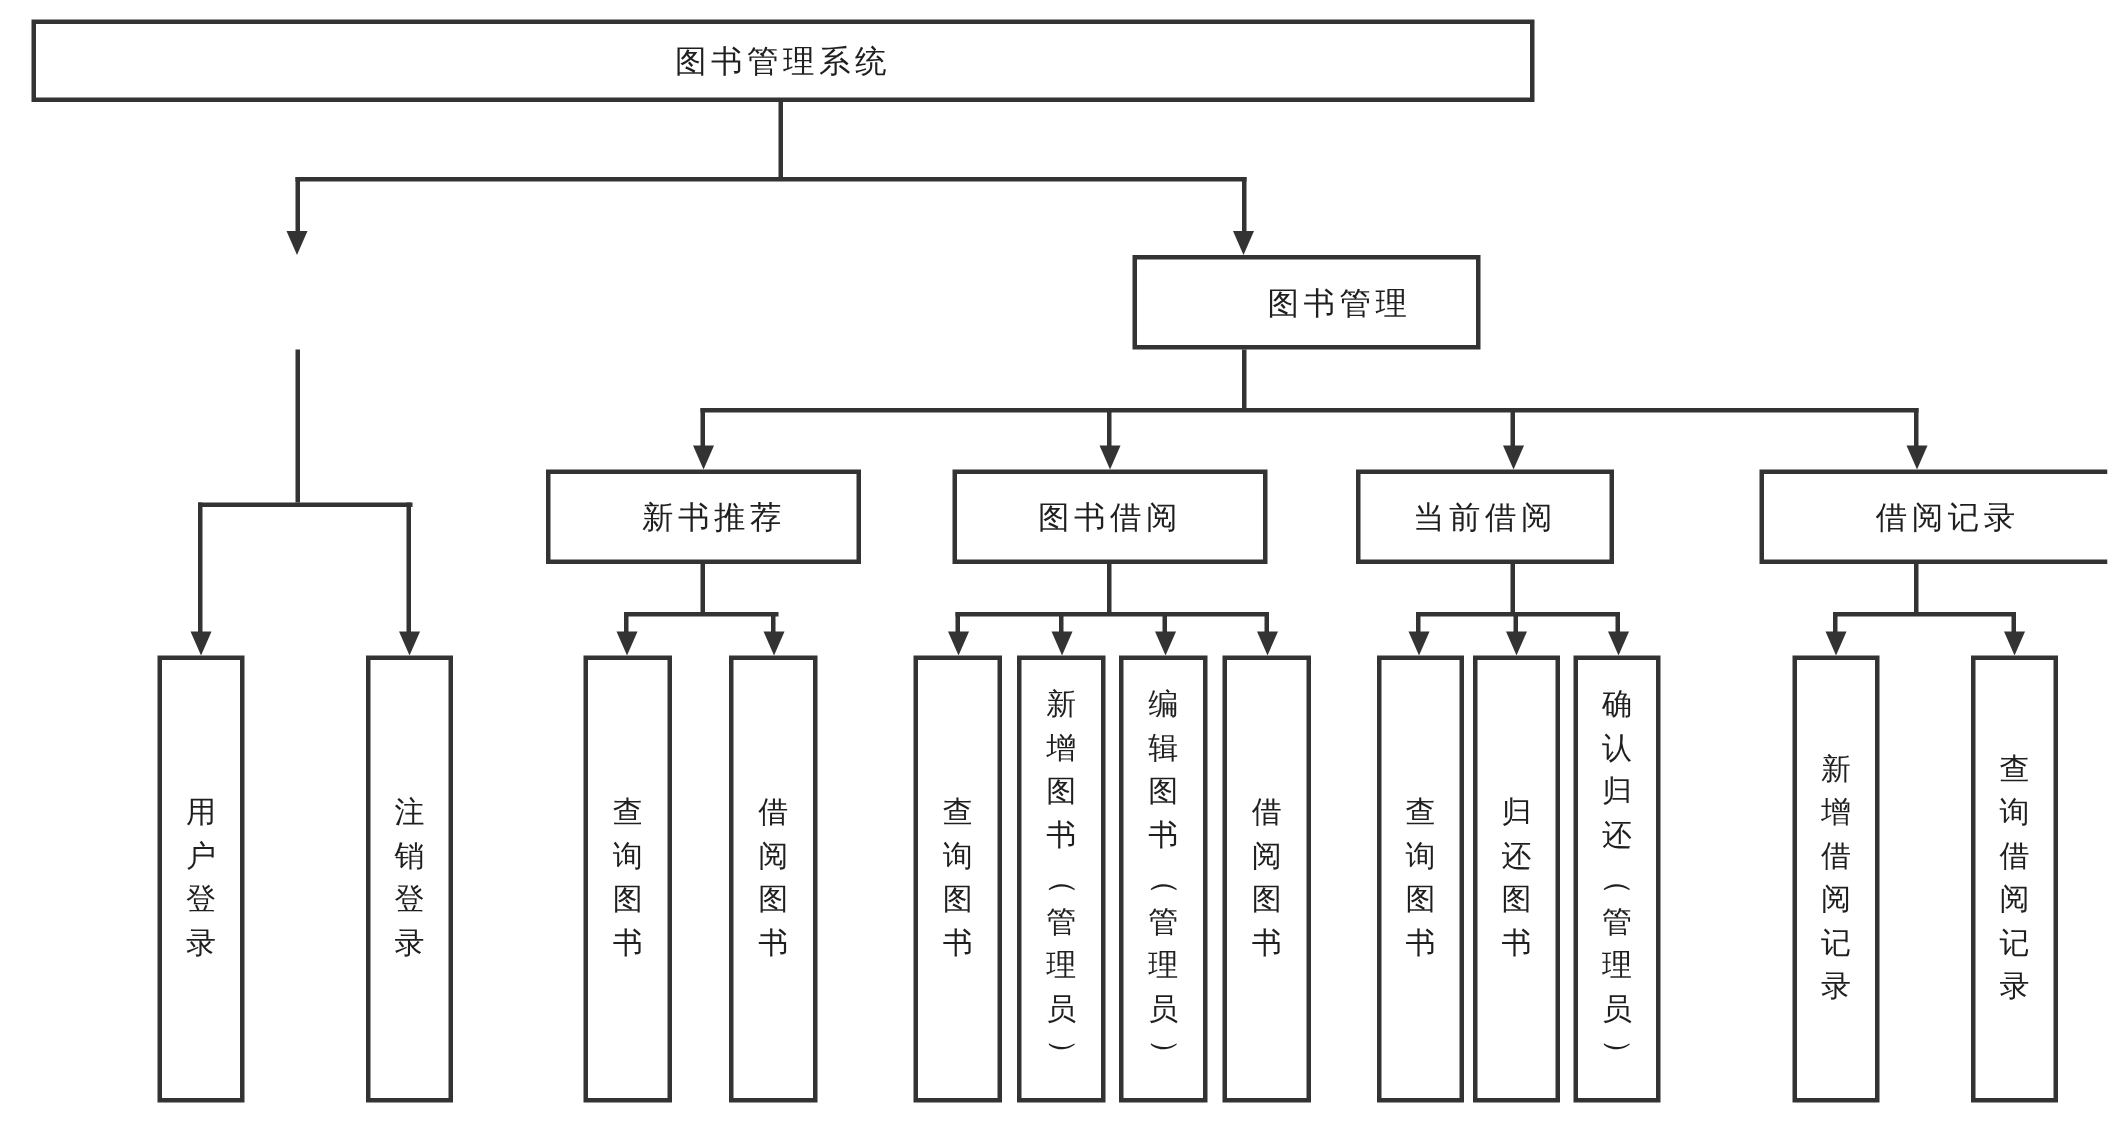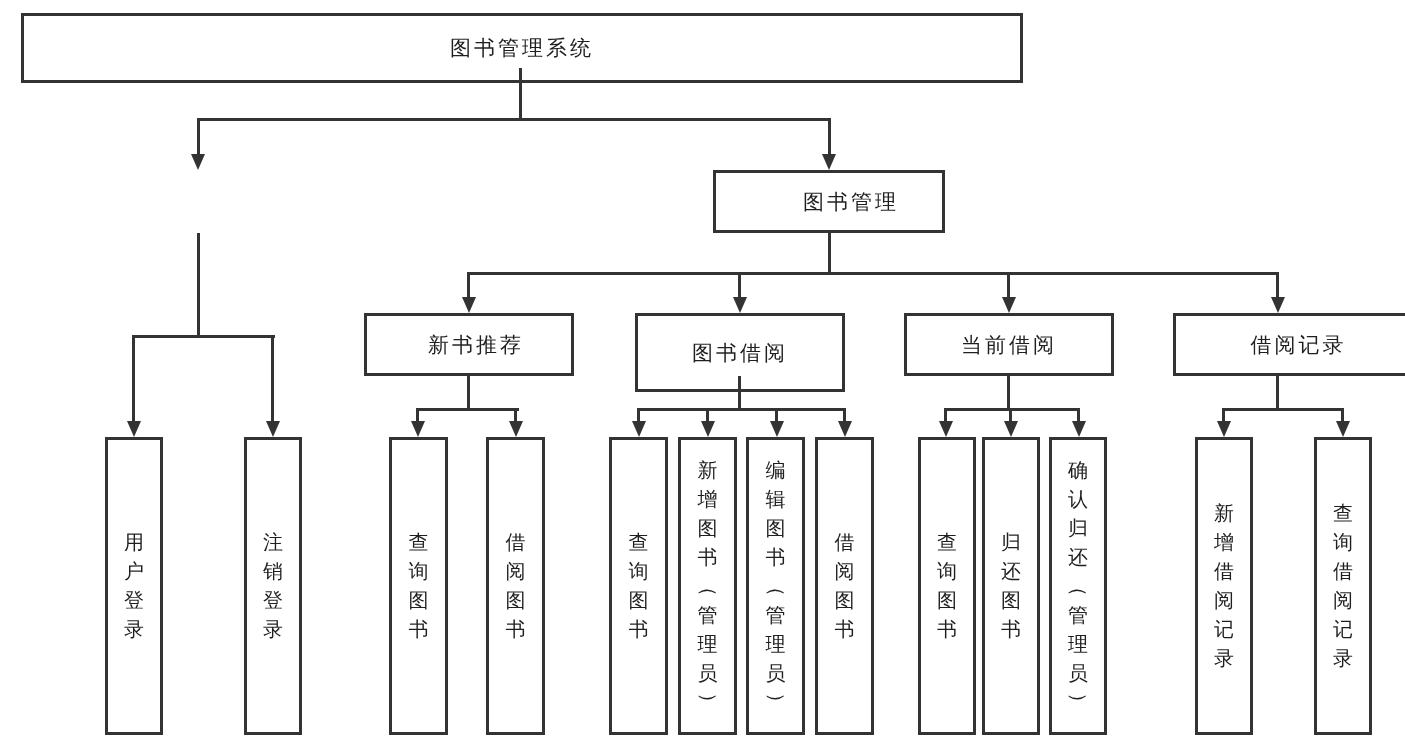--- a/index.html
+++ b/index.html
@@ -58,52 +58,52 @@
     letter-spacing: 1px;
     z-index: 5;
     white-space: nowrap;
   }
 </style>
 </head>
 <body>
 
 <div class="canvas">
 
-  <div class="box hbox" style="left:21px; top:13px; width:1002px; height:70px;">图书管理系统</div>
+  <div class="box hbox" style="left:21px; top:13px; width:1002px; height:55px;">图书管理系统</div>
 
   <div class="vline" style="left:519px; top:68px; height:50px;"></div>
   <div class="hline" style="left:197px; top:118px; width:634px;"></div>
   <div class="vline" style="left:197px; top:118px; height:40px;"></div>
   <div class="arrow" style="left:191px; top:154px;"></div>
   <div class="vline" style="left:828px; top:118px; height:40px;"></div>
   <div class="arrow" style="left:822px; top:154px;"></div>
 
-  <div class="box hbox" style="left:713px; top:170px; width:232px; height:63px;padding-left:44px;">图书管理</div>
+  <div class="box hbox" style="left:755px; top:170px; width:232px; height:63px;padding-left:44px;">图书管理</div>
 
   <div class="vline" style="left:197px; top:233px; height:102px;"></div>
   <div class="hline" style="left:132px; top:335px; width:143px;"></div>
   <div class="vline" style="left:132px; top:335px; height:88px;"></div>
   <div class="arrow" style="left:127px; top:421px;"></div>
   <div class="vline" style="left:271px; top:335px; height:88px;"></div>
   <div class="arrow" style="left:266px; top:421px;"></div>
 
   <div class="vline" style="left:828px; top:233px; height:39px;"></div>
   <div class="hline" style="left:467px; top:272px; width:812px;"></div>
   <div class="vline" style="left:467px; top:272px; height:28px;"></div>
   <div class="arrow" style="left:462px; top:297px;"></div>
   <div class="vline" style="left:738px; top:272px; height:28px;"></div>
   <div class="arrow" style="left:733px; top:297px;"></div>
   <div class="vline" style="left:1007px; top:272px; height:28px;"></div>
   <div class="arrow" style="left:1002px; top:297px;"></div>
   <div class="vline" style="left:1276px; top:272px; height:28px;"></div>
   <div class="arrow" style="left:1271px; top:297px;"></div>
 
   <div class="box hbox" style="left:364px; top:313px; width:210px; height:63px;padding-left:14px;">新书推荐</div>
-  <div class="box hbox" style="left:635px; top:313px; width:210px; height:79px;">图书借阅</div>
-  <div class="box hbox" style="left:904px; top:313px; width:210px; height:63px;">当前借阅</div>
+  <div class="box hbox" style="left:635px; top:313px; width:210px; height:63px;">图书借阅</div>
+  <div class="box hbox" style="left:904px; top:313px; width:172px; height:63px;">当前借阅</div>
   <div class="box hbox" style="left:1173px; top:313px; width:251px; height:63px;">借阅记录</div>
 
   <div class="vline" style="left:467px; top:376px; height:32px;"></div>
   <div class="hline" style="left:416px; top:408px; width:103px;"></div>
   <div class="vline" style="left:416px; top:408px; height:16px;"></div>
   <div class="arrow" style="left:411px; top:421px;"></div>
   <div class="vline" style="left:514px; top:408px; height:16px;"></div>
   <div class="arrow" style="left:509px; top:421px;"></div>
 
   <div class="vline" style="left:738px; top:376px; height:32px;"></div>

